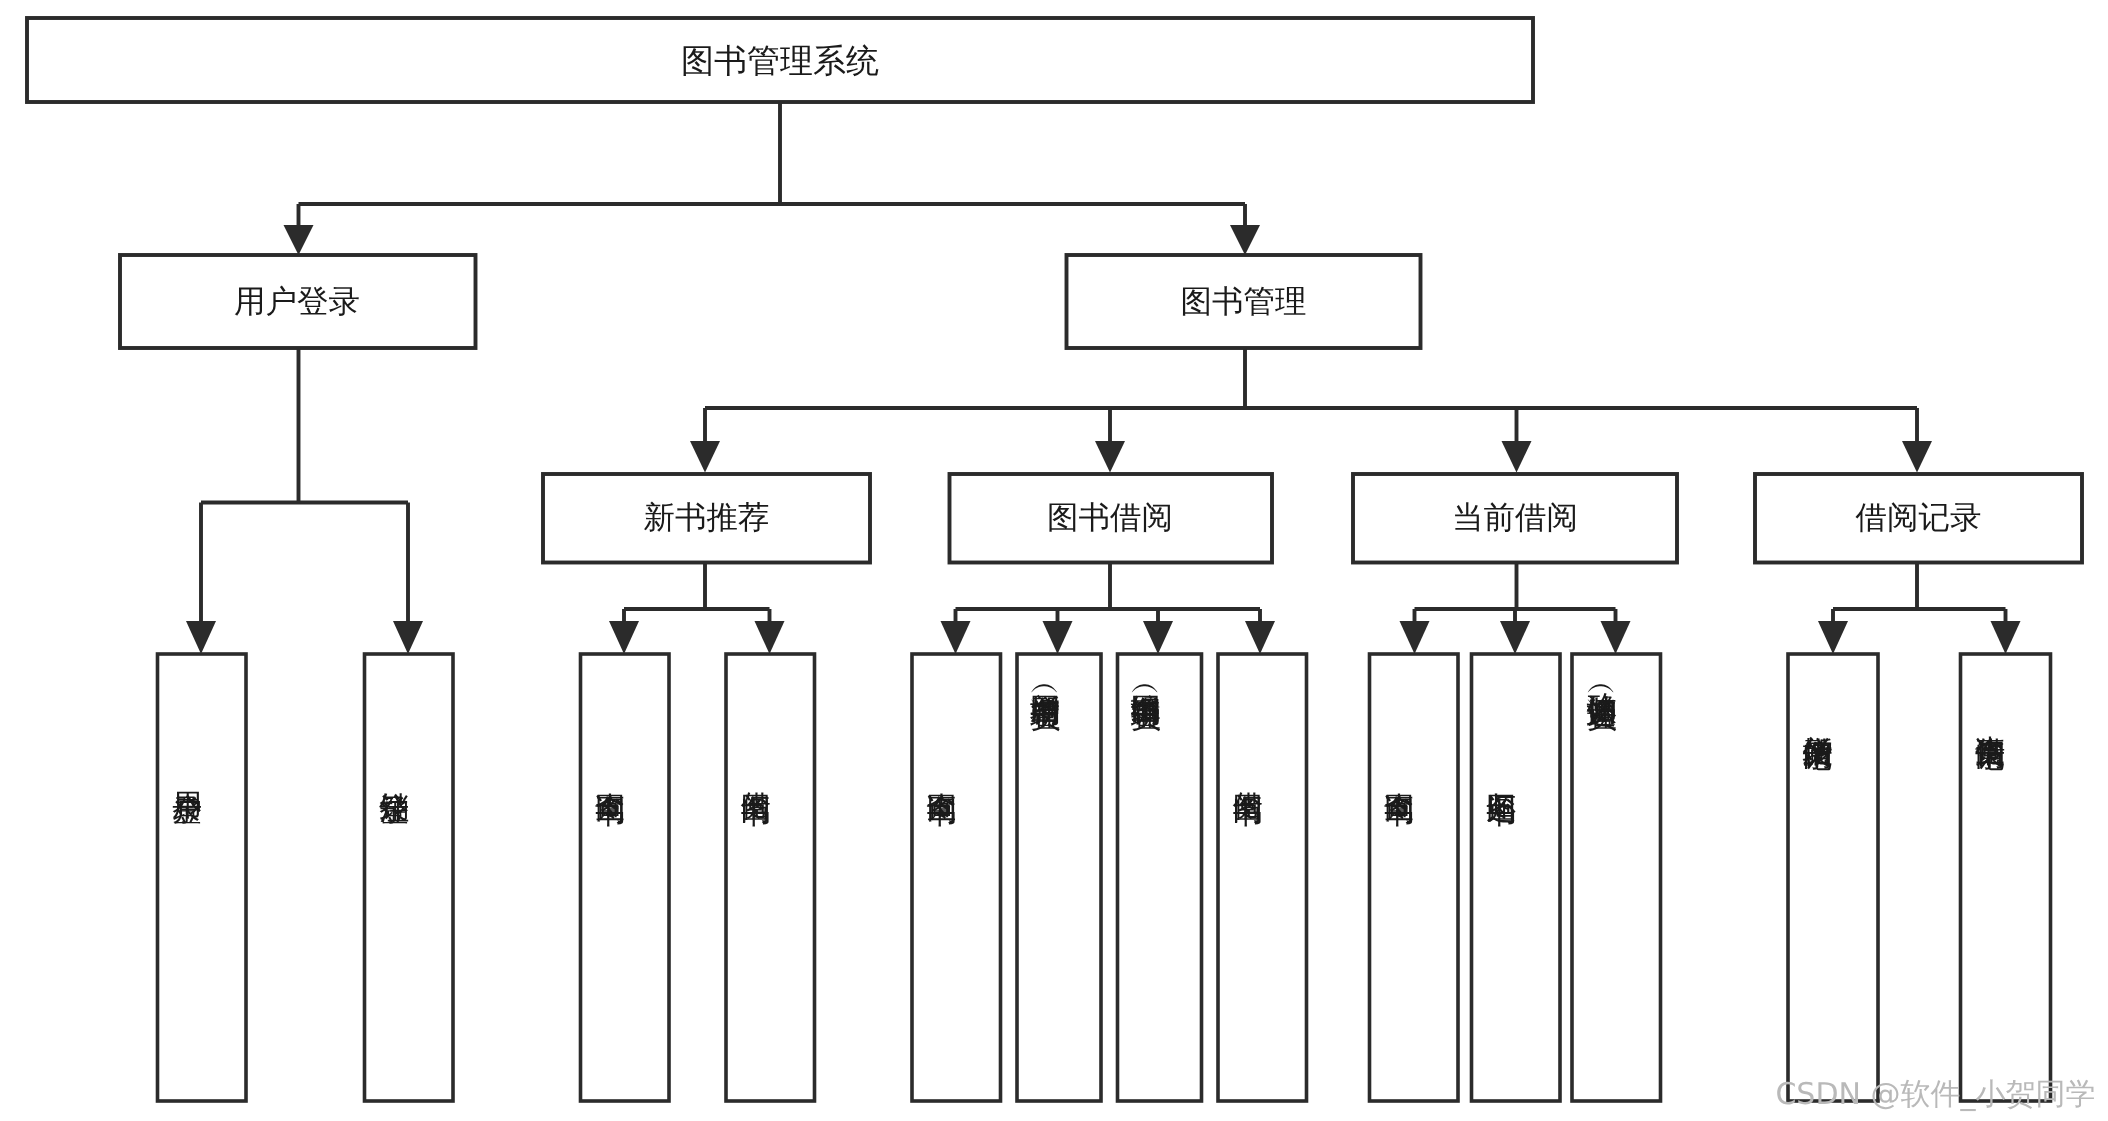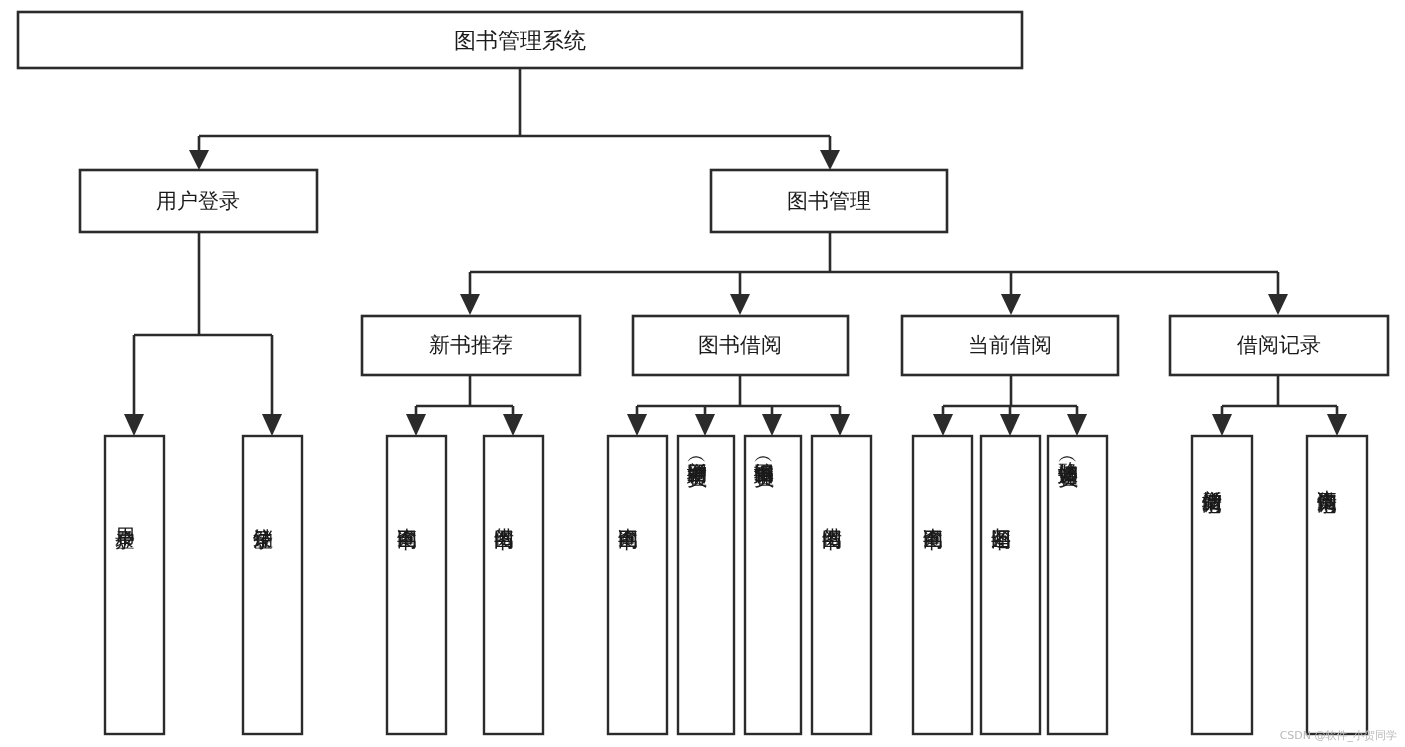--- a/index.html
+++ b/index.html
@@ -74,21 +74,21 @@
     letter-spacing: 1px;
     white-space: nowrap;
     text-align: start;
     pointer-events: none;
   }
   #watermark {
     position: absolute;
     right: 8px;
     bottom: 4px;
     font-family: "DejaVu Sans", "Liberation Sans", sans-serif;
-    font-size: 11px;
+    font-size: 20px;
     color: #b9b9b9;
     white-space: nowrap;
     pointer-events: none;
   }
 </style>
 </head>
 <body>
 
 <div id="diagram-root">
 

